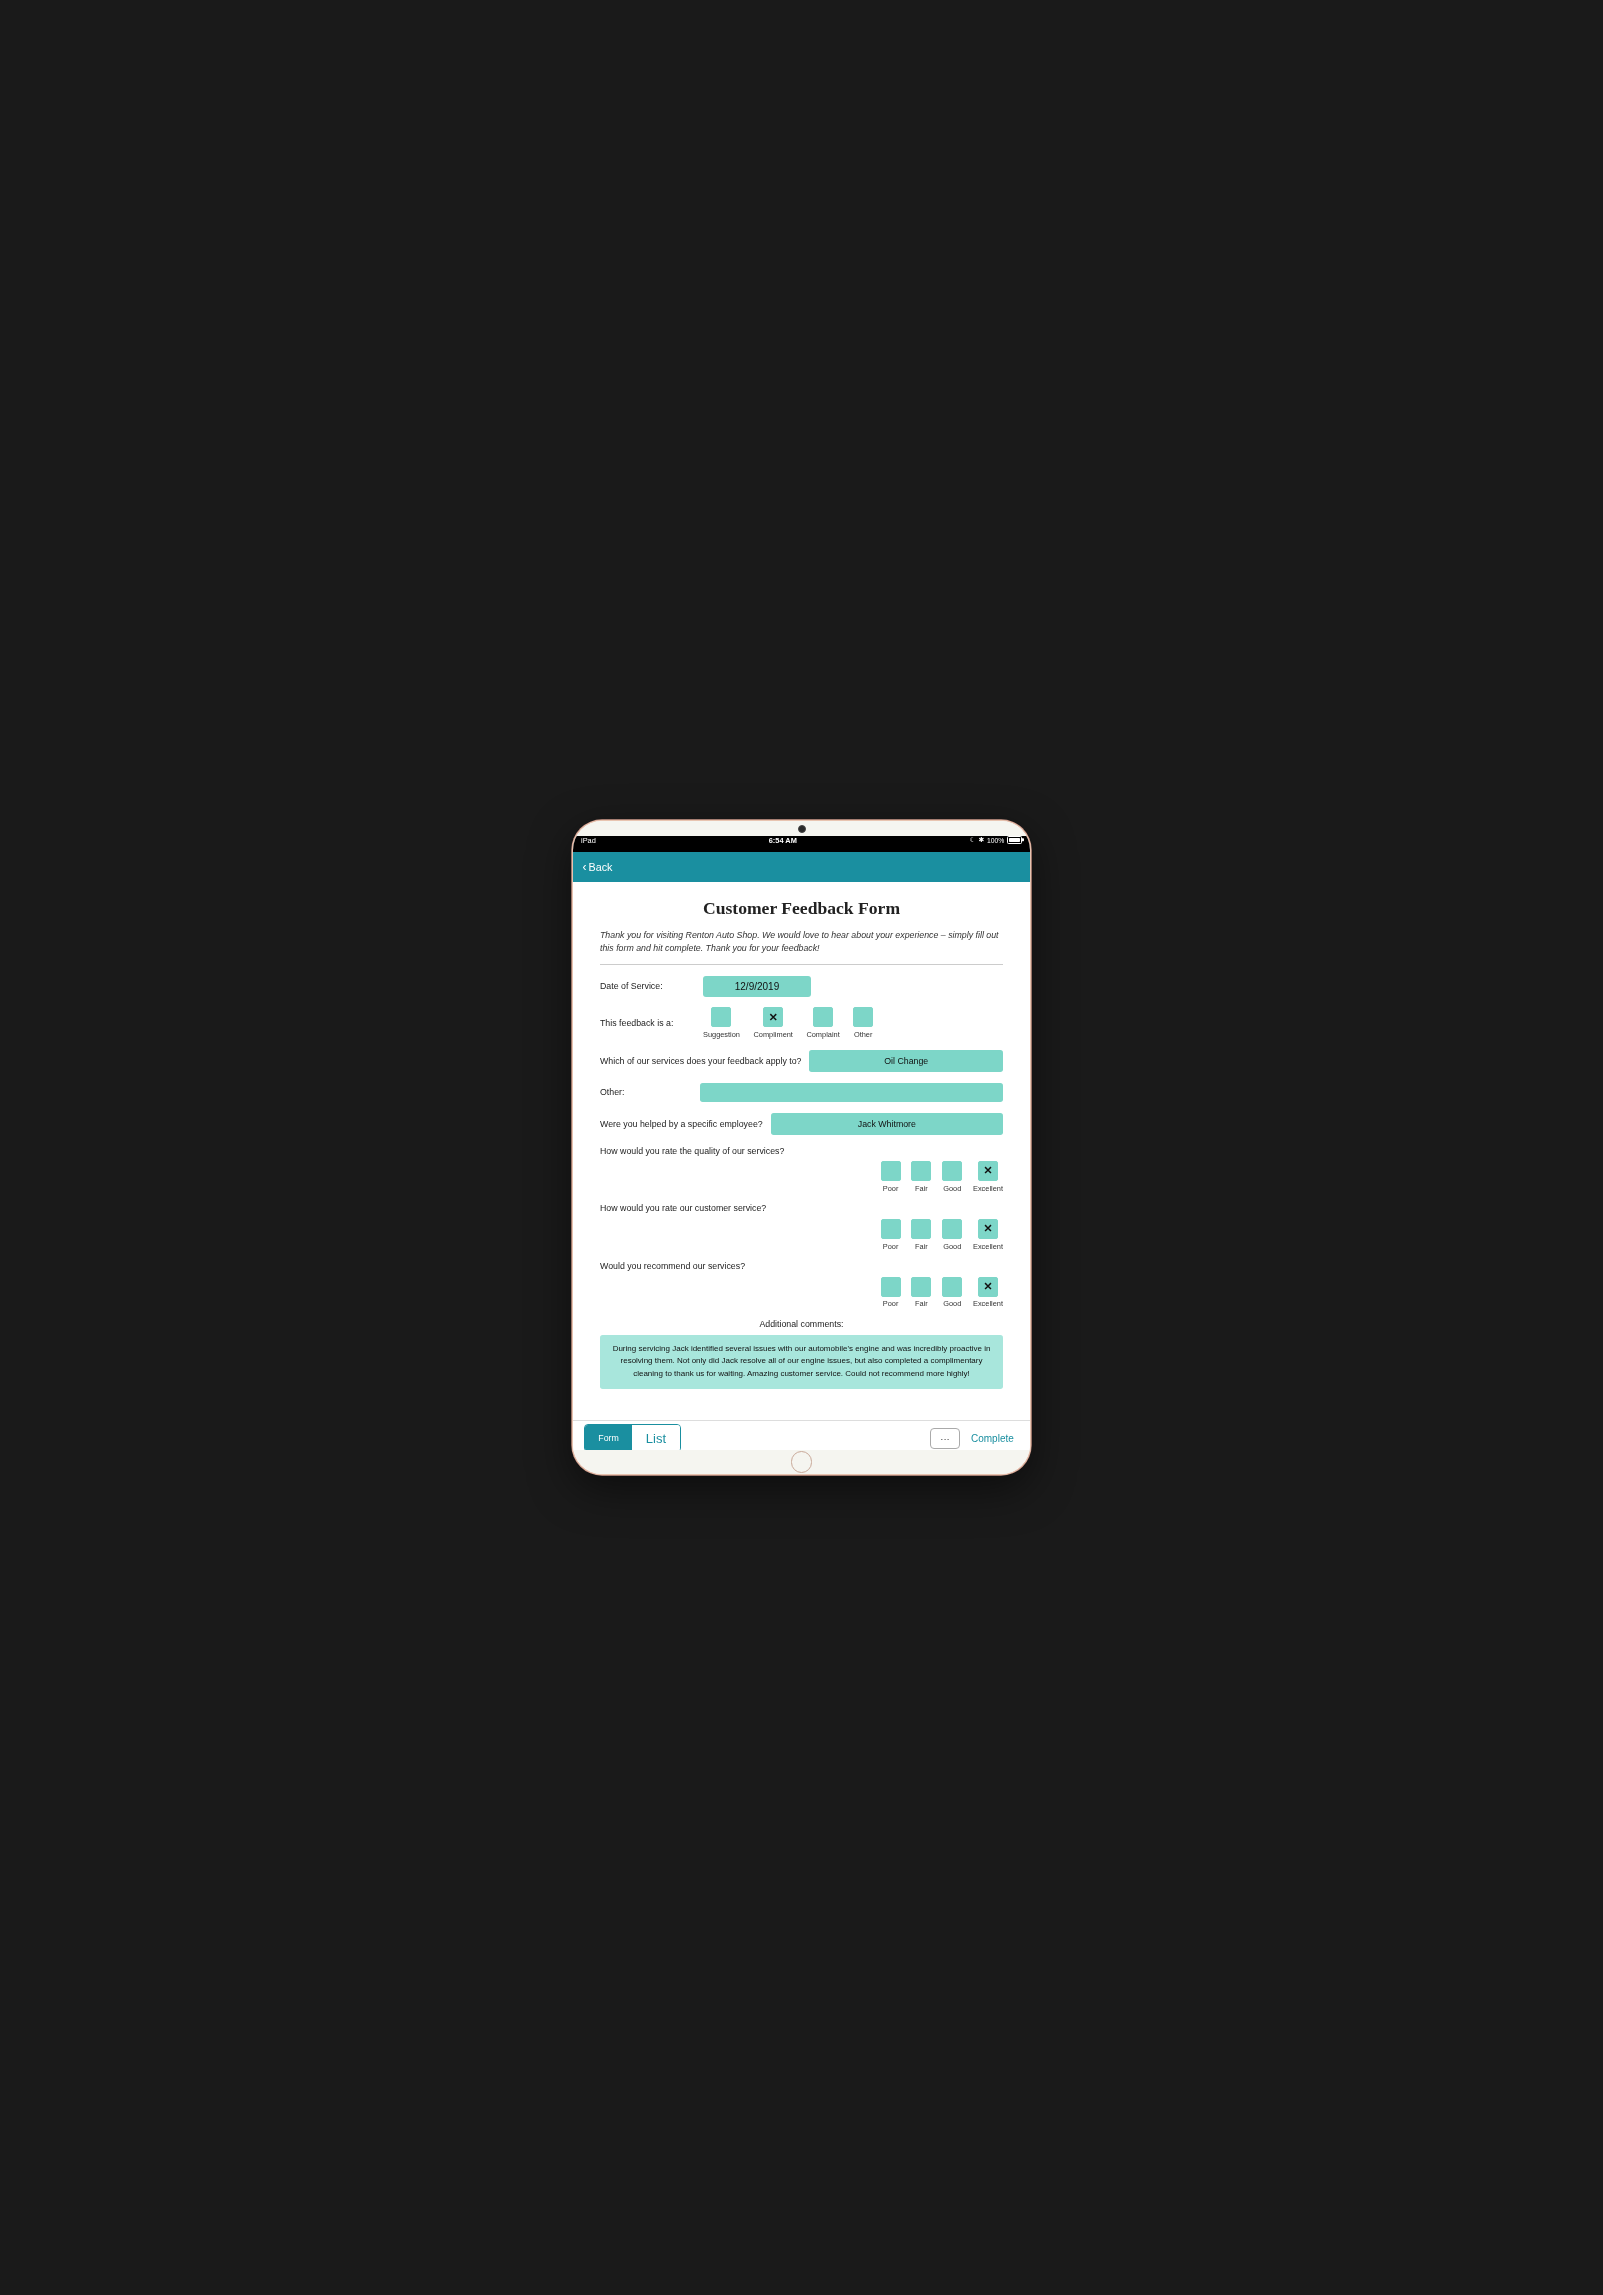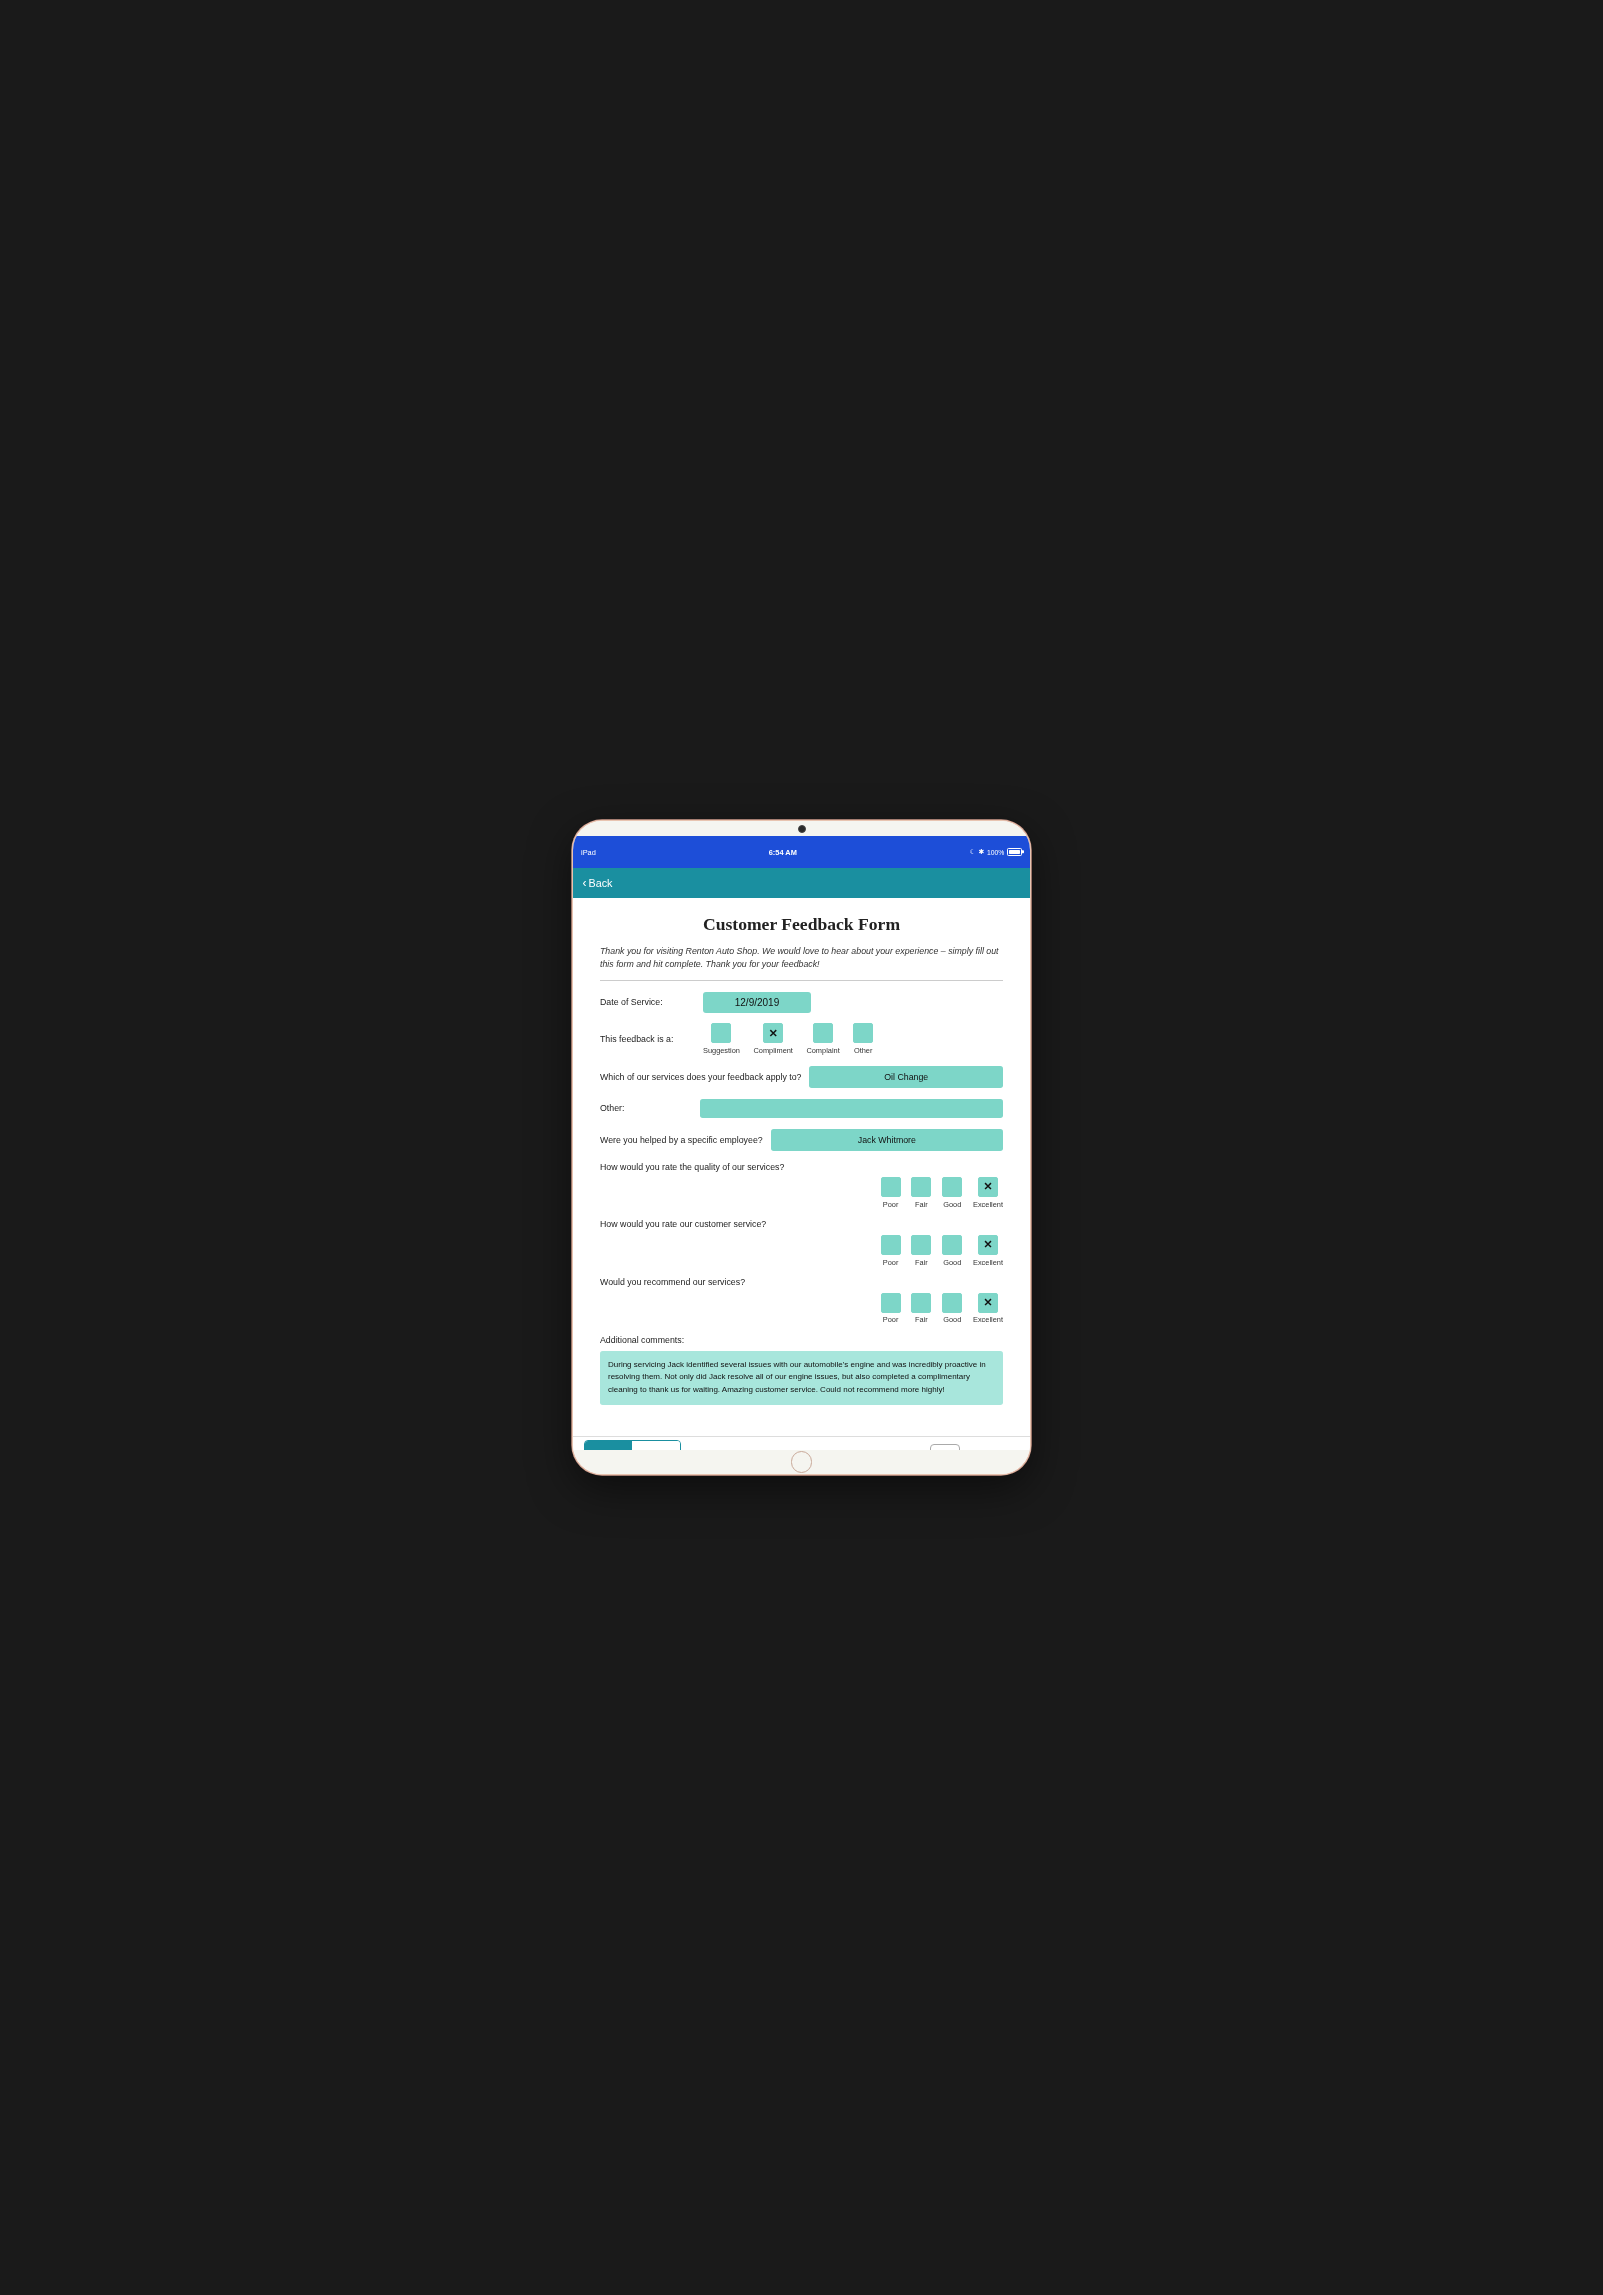--- a/index.html
+++ b/index.html
@@ -42,24 +42,24 @@
     .camera {
       width: 8px;
       height: 8px;
       background: #2a2a2a;
       border-radius: 50%;
       border: 0.7px solid #444;
     }
 
     .status-bar {
       height: 16px;
-      background: #1d4ed8;
-      display: flex;
-      align-items: center;
-      padding: 16px 8px;
+      background: #000000;
+      display: flex;
+      align-items: flex-start;
+      padding: 0 8px;
       flex-shrink: 0;
     }
 
     .status-left {
       font-size: 7.4px;
       color: white;
       font-weight: 500;
     }
 
     .status-center {
@@ -290,20 +290,21 @@
     }
 
     .rating-label {
       font-size: 7.4px;
       color: #333;
     }
 
     .comments-section {
       margin-top: 0;
       margin-bottom: 8px;
+      text-align: center;
     }
 
     .comments-label {
       font-size: 8.8px;
       color: #222;
       font-weight: 500;
       margin-bottom: 5.4px;
     }
 
     .comments-box {

